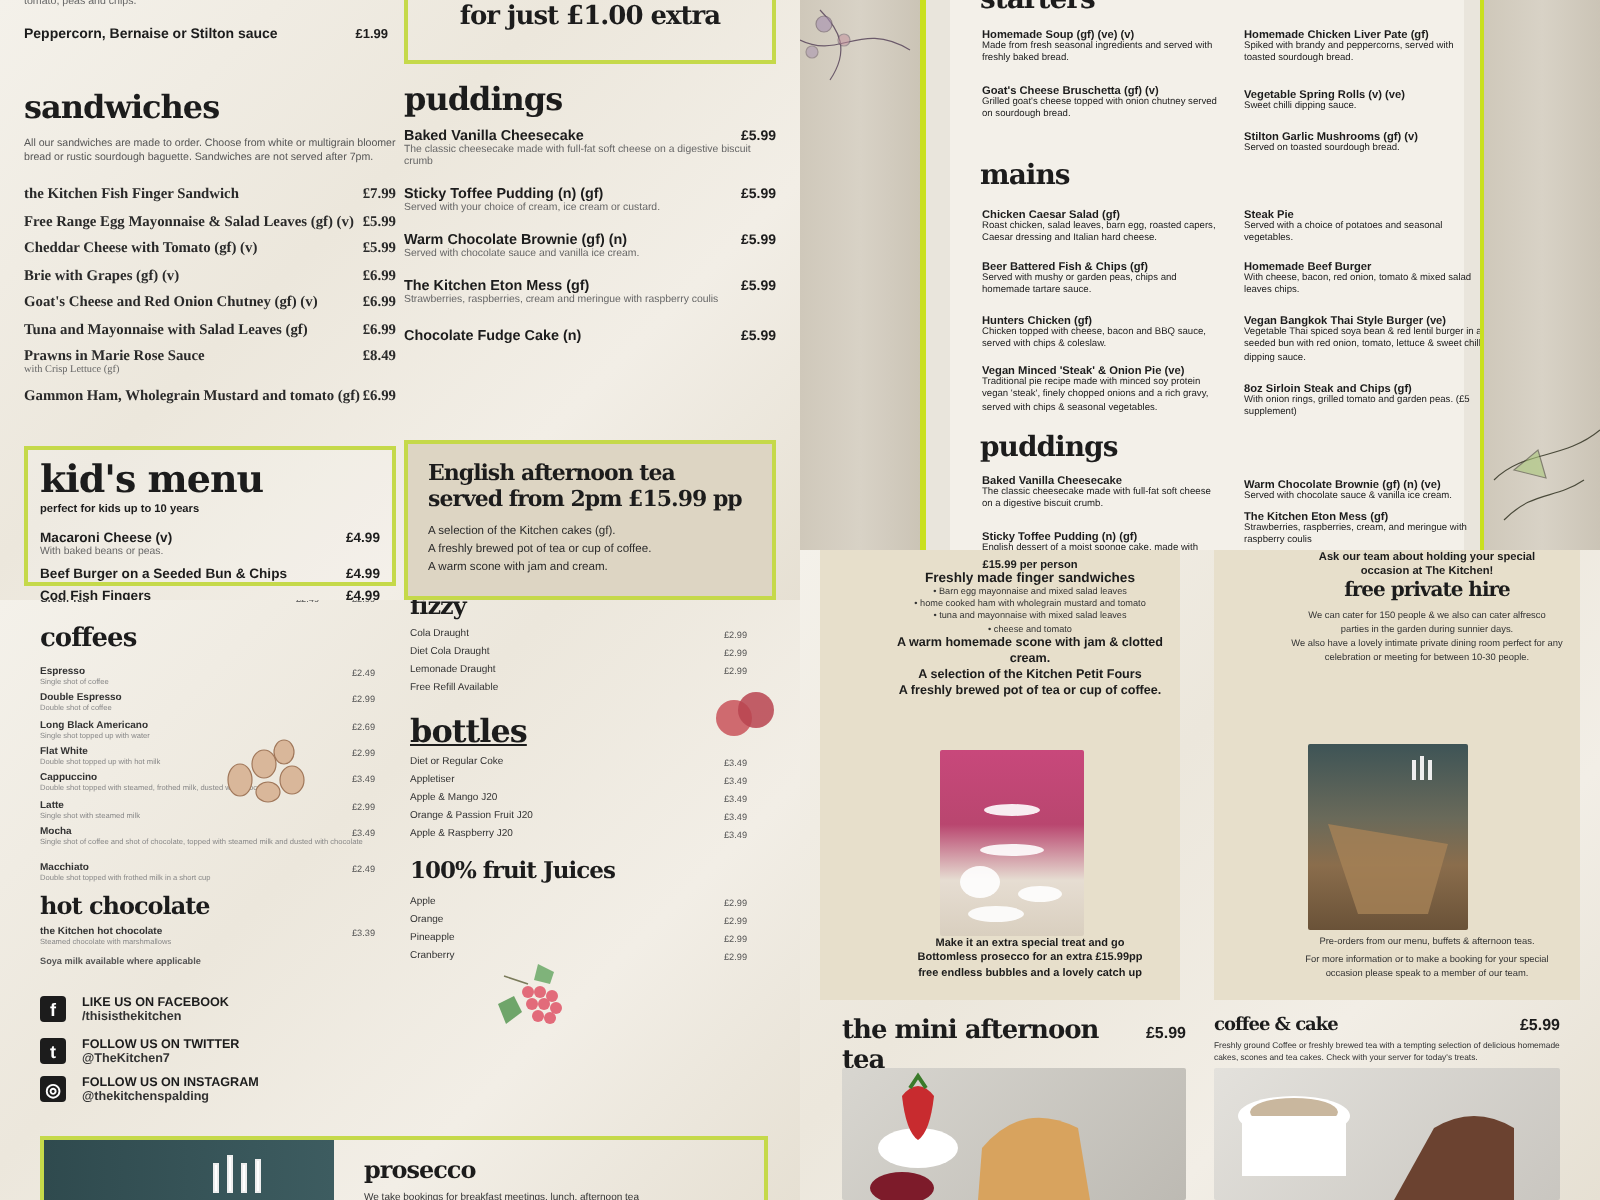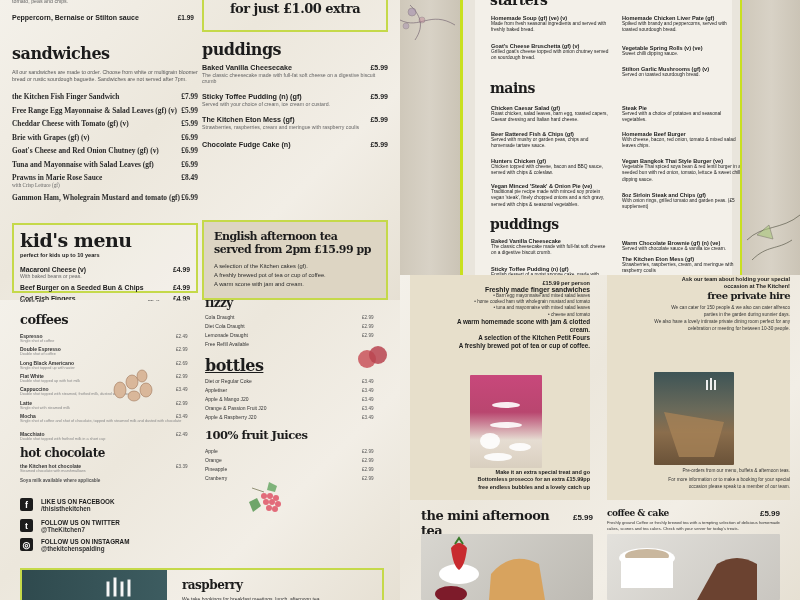--- a/index.html
+++ b/index.html
@@ -44,21 +44,21 @@
   .dr-item .d { font-size: 3.8px; color: #888; }
   .dr-price { position: absolute; font-size: 4.6px; color: #555; }
   .soc-row { position: absolute; left: 20px; display: flex; align-items: flex-start; gap: 8px; }
   .soc-icon { width: 13px; height: 13px; background: #1c1c1c; color: #fff; font-size: 9px; font-weight: bold; display: flex; align-items: center; justify-content: center; border-radius: 2px; }
   .soc-text .a { font-size: 6.3px; font-weight: bold; }
   .soc-text .b { font-size: 6.3px; font-weight: bold; color: #333; }
 
   
   #q4 { left: 400px; top: 275px; width: 400px; height: 325px; }
   .q4-panel { position: absolute; background: #e7dfcb; }
-  .center { text-align: right; padding-left: 30px; }
+  .center { text-align: center; padding-left: 30px; }
   .photo { position: absolute; border-radius: 1px; }
 </style>
 </head>
 <body>
 
 <div id="q1" class="quad paper">
   <div class="col-left">
     <div style="font-size:5.3px;color:#666;margin-top:-2px;">tomato, peas and chips.</div>
     <div class="row" style="margin-top:10px;">
       <span style="font-size:7px;font-weight:bold;">Peppercorn, Bernaise or Stilton sauce</span>
@@ -138,20 +138,27 @@
             <span>£5.99</span>
           </div>
           <div class="q1-desc">The classic cheesecake made with full-fat soft cheese on a digestive biscuit crumb</div>
         </div>
       <div class="pud-item">
           <div class="row">
             <span>Sticky Toffee Pudding (n) (gf)</span>
             <span>£5.99</span>
           </div>
           <div class="q1-desc">Served with your choice of cream, ice cream or custard.</div>
+        </div>
+      <div class="pud-item">
+          <div class="row">
+            <span>Warm Chocolate Brownie (gf) (n)</span>
+            <span>£5.99</span>
+          </div>
+          <div class="q1-desc">Served with chocolate sauce and vanilla ice cream.</div>
         </div>
       <div class="pud-item">
           <div class="row">
             <span>The Kitchen Eton Mess (gf)</span>
             <span>£5.99</span>
           </div>
           <div class="q1-desc">Strawberries, raspberries, cream and meringue with raspberry coulis</div>
         </div>
       <div class="pud-item" style="margin-top:10px;text-align:center;">
           <div class="row">
@@ -444,21 +451,21 @@
     <div style="position:absolute;left:0;top:0;width:145px;height:40px;background:linear-gradient(90deg,#2f4a4e,#3d5c60);">
       <svg width="145" height="40">
           <g stroke="#eee" stroke-width="1" fill="#fff">
             <rect x="85" y="12" width="2" height="14"></rect>
             <rect x="92" y="8" width="2" height="18"></rect>
             <rect x="99" y="12" width="2" height="14"></rect>
             <rect x="106" y="10" width="2" height="16"></rect>
           </g>
         </svg>
     </div>
-    <div class="serif" style="position:absolute;left:160px;top:8px;font-size:12px;">raspberry</div>
+    <div class="serif" style="position:absolute;left:160px;top:8px;font-size:12px;">prosecco</div>
     <div style="position:absolute;left:160px;top:26px;font-size:5px;color:#333;">We take bookings for breakfast meetings, lunch, afternoon tea</div>
   </div>
 </div>
 
 <div id="q4" class="quad paper">
   <div class="q4-panel" style="left:10px;top:0;width:180px;height:225px;">
     <div class="center" style="font-size:5.6px;font-weight:bold;margin-top:5px;">£15.99 per person</div>
     <div class="center" style="font-size:6.8px;font-weight:bold;">Freshly made finger sandwiches</div>
     <div class="center" style="font-size:4.6px;line-height:1.35;color:#333;">
       <div>• Barn egg mayonnaise and mixed salad leaves</div>

